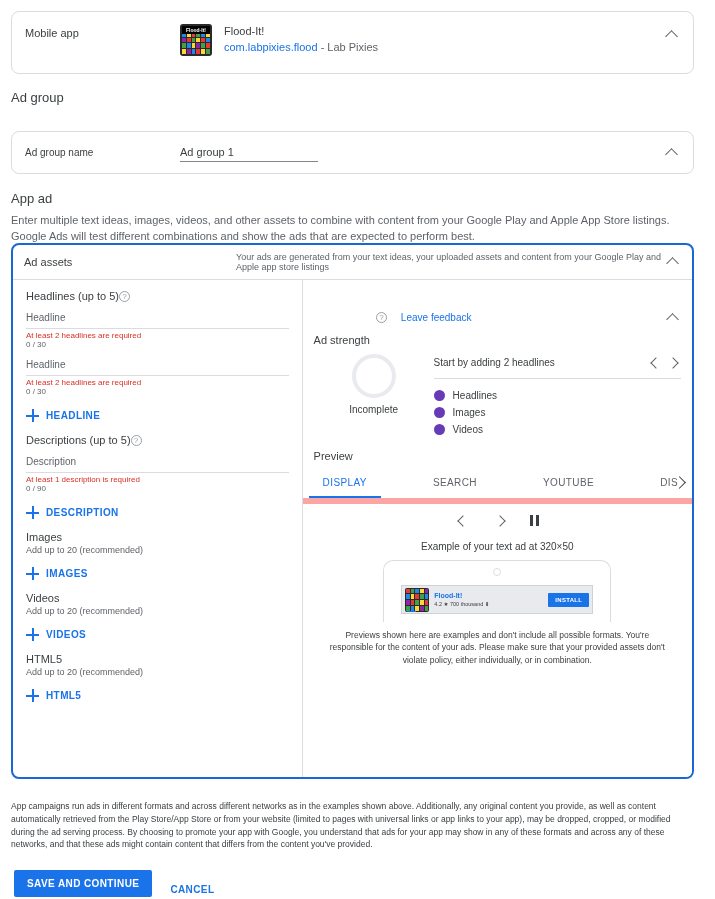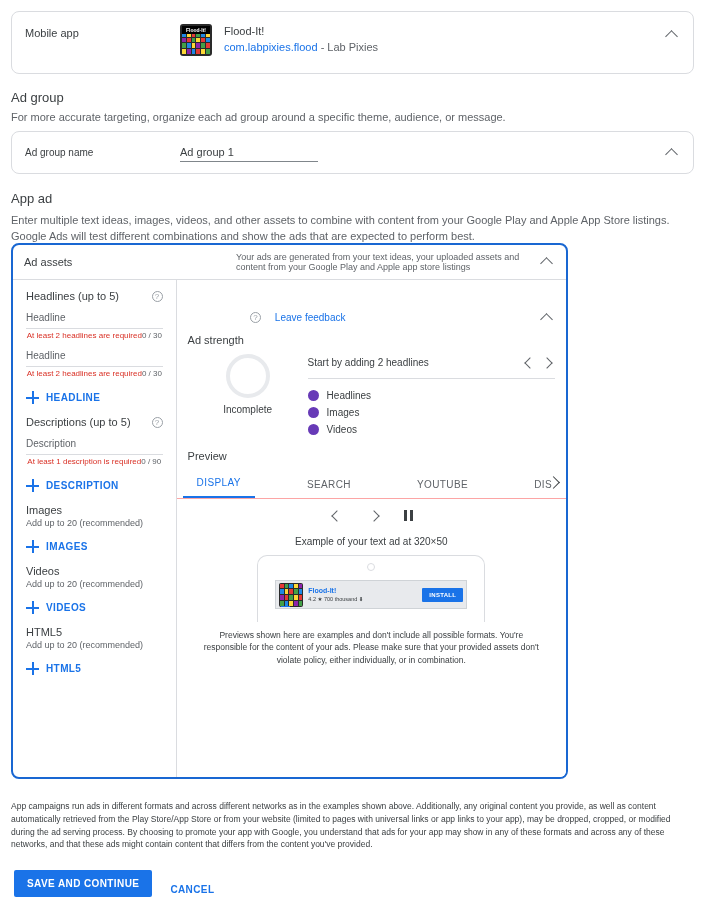--- a/index.html
+++ b/index.html
@@ -96,21 +96,21 @@
     color: #3c4043;
     font-family: "Liberation Sans", sans-serif;
     padding: 2px 0 3px 0;
     background: transparent;
     outline: none;
   }
 
   
   .assets-card {
     position: absolute; left: 11px; top: 243px;
-    width: 557px; height: 536px;
+    width: 683px; height: 536px;
     border: 2px solid #1967d2;
     border-radius: 8px;
     background: #fff;
     overflow: hidden;
   }
   .assets-head {
     height: 35px;
     display: flex; align-items: center;
     padding: 0 11px;
     border-bottom: 1px solid #dadce0;
@@ -123,38 +123,38 @@
     border-right: 1px solid #dadce0;
     padding: 10px 13px 0 13px;
   }
   .assets-right { flex: 1; position: relative; }
 
   
   .grp-title {
     font-size: 11px; color: #3c4043;
     display: flex; align-items: center; 
     margin-bottom: 7px;
-    justify-content: space-between;
   }
   .help-ic {
     width: 11px; height: 11px; border-radius: 50%;
     border: 1px solid #9aa0a6; color: #9aa0a6;
     font-size: 8px; line-height: 9px; text-align: center;
     display: inline-block;
   }
   .field-row { margin-bottom: 0; }
   .field-label {
     font-size: 10px; color: #5f6368;
     border-bottom: 1px solid #dadce0;
     padding: 3px 0 5px 0;
   }
   .field-err {
-    display: flex; justify-content: center;
+    display: flex; justify-content: space-between;
     font-size: 8px; color: #d93025;
     padding: 2px 0 7px 0;
+    flex-direction: column;
   }
   .field-err .cnt { color: #5f6368; }
   .add-btn {
     display: flex; align-items: center; gap: 7px;
     color: #1a73e8; font-size: 10px; font-weight: bold;
     letter-spacing: .4px;
     padding: 6px 0 12px 0;
     cursor: pointer;
   }
   .plus {
@@ -206,22 +206,22 @@
   .checklist { padding-top: 8px; }
   .chk-item {
     display: flex; align-items: center; gap: 8px;
     font-size: 10px; color: #3c4043; padding: 3px 0;
   }
   .chk-dot { width: 11px; height: 11px; border-radius: 50%; background: #673ab7; flex: 0 0 11px;}
 
   
   .preview-title { font-size: 11px; color: #3c4043; padding: 12px 11px 6px 11px; }
   .pv-tabs {
-    display: flex; align-items: flex-end;
-    border-bottom: 1px solid #fca5a5;
+    display: flex; align-items: flex-start;
+    border-bottom: 6px solid #fca5a5;
     padding-left: 6px;
     position: relative;
     gap: 38px;
   }
   .pv-tab {
     font-size: 10px; color: #5f6368; letter-spacing: .4px;
     padding: 9px 14px 8px 14px; cursor: pointer;
     white-space: nowrap;
   }
   .pv-tab.active { color: #1a73e8; border-bottom: 2px solid #1a73e8; }
@@ -371,21 +371,20 @@
         <span>- Lab Pixies</span>
       </div>
     </div>
     <div class="card-collapse">
       <span class="chev"></span>
     </div>
   </div>
 
   <div class="blk" style="top:90px;">
     <div class="sec-title">Ad group</div>
-    <div class="sec-sub" style="margin-top:6px;">For more accurate targeting, organize each ad group around a specific theme, audience, or message.</div>
   </div>
 
   <div class="card adgroup-card">
     <div class="ag-label">Ad group name</div>
     <input class="ag-input" value="Ad group 1" style="">
     <div style="margin-left:auto;">
       <span class="chev"></span>
     </div>
   </div>
 

